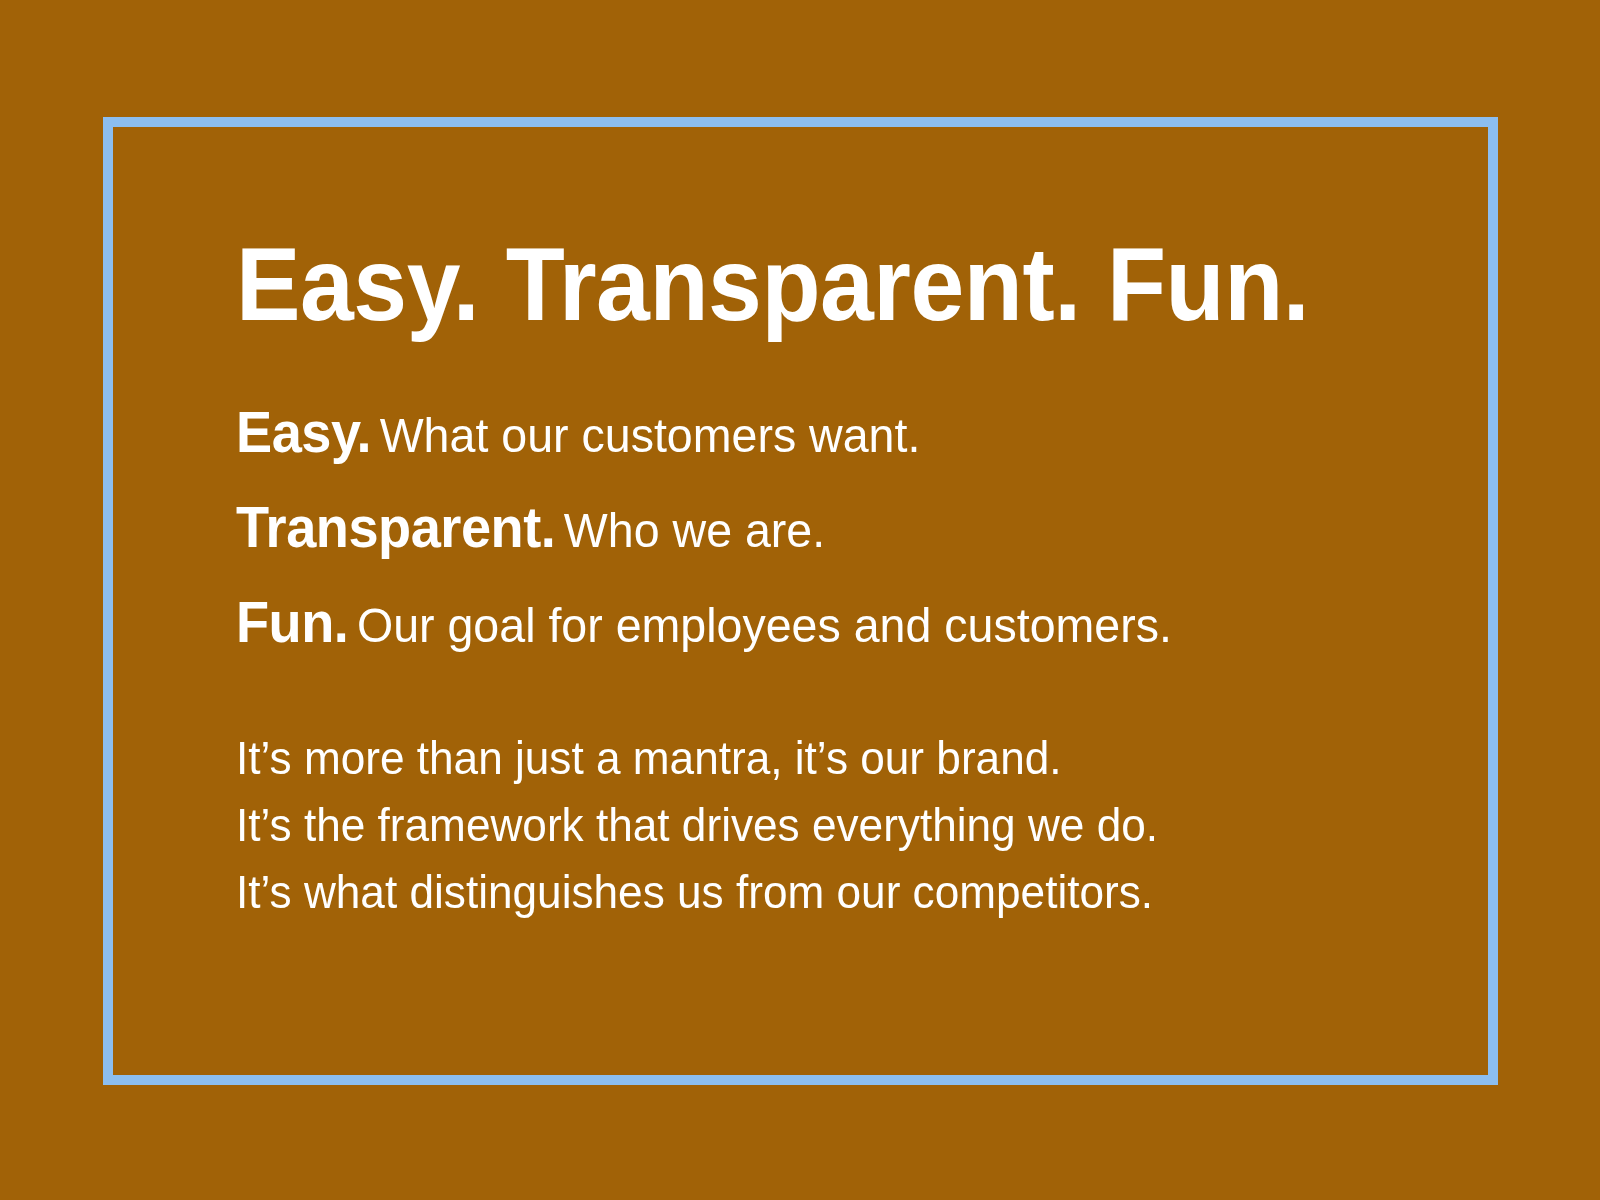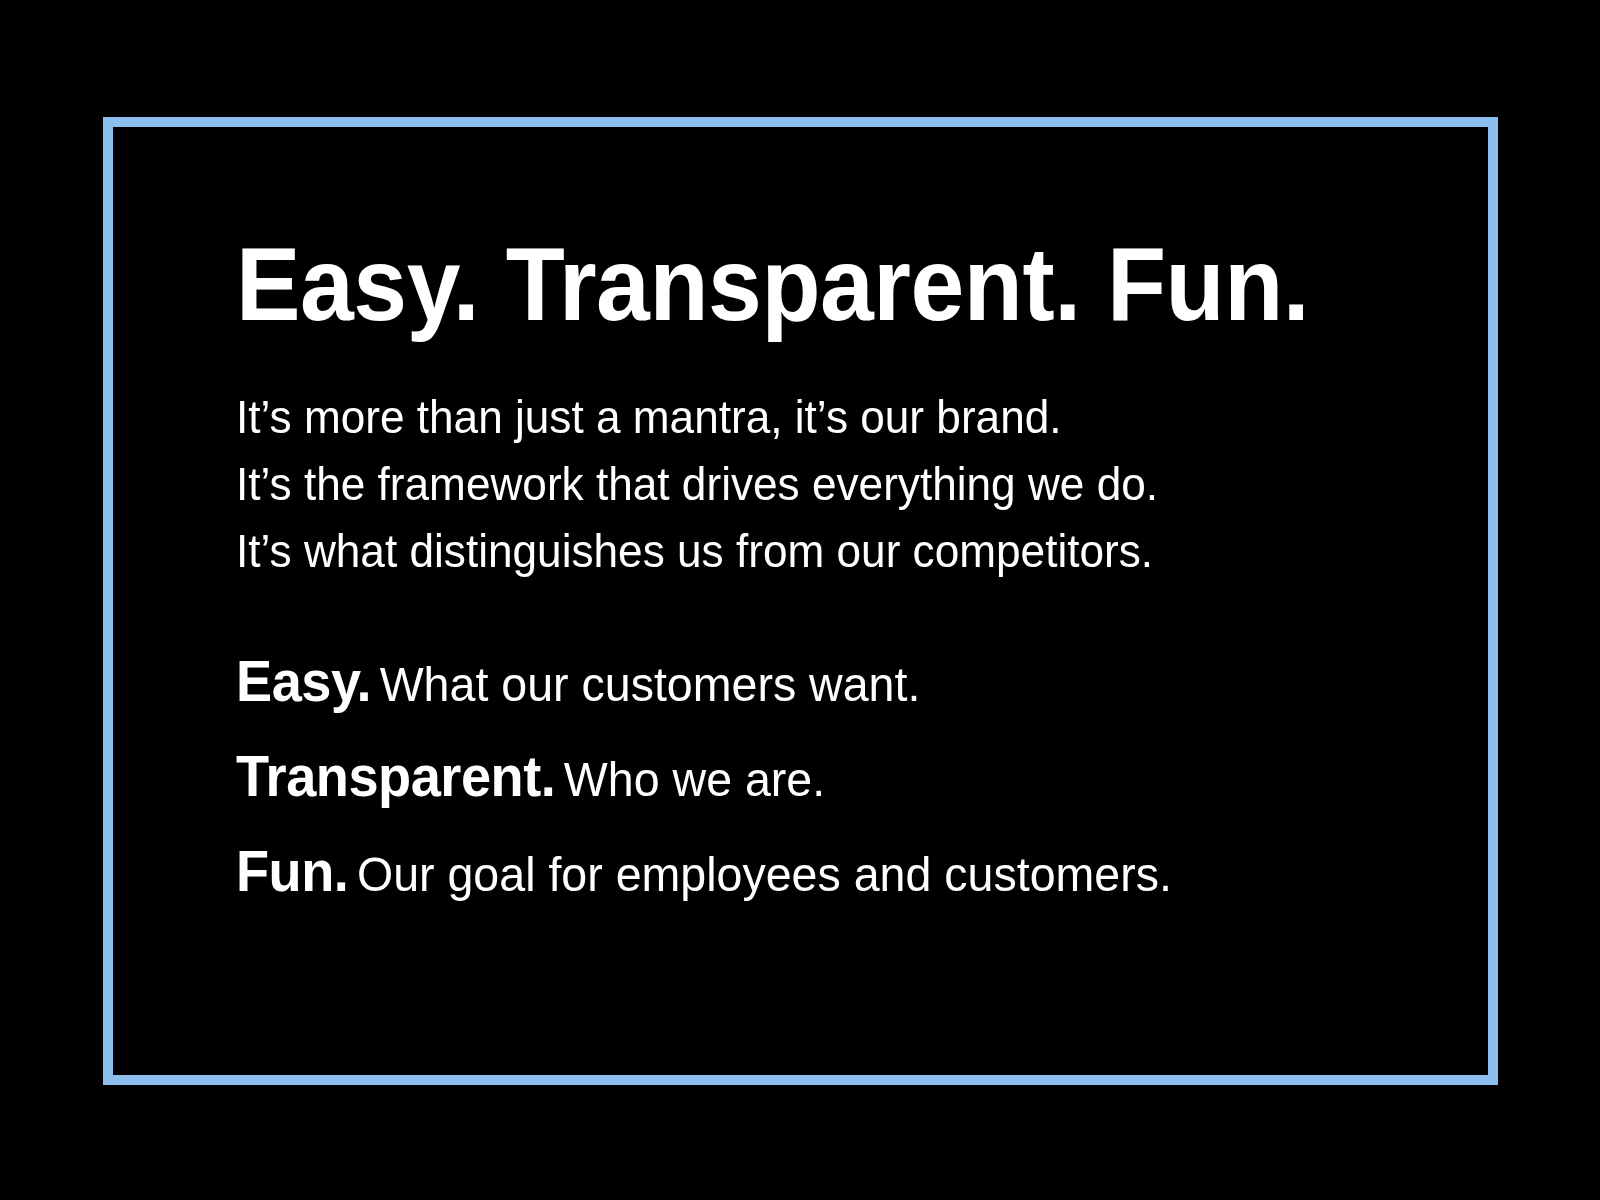--- a/index.html
+++ b/index.html
@@ -11,21 +11,21 @@
     width: 1600px;
     height: 1200px;
     overflow: hidden;
     font-family: "Liberation Sans", "DejaVu Sans", sans-serif;
   }
 
   #slide {
     position: relative;
     width: 1600px;
     height: 1200px;
-    background: #000000;
+    background: #a16207;
     box-sizing: border-box;
   }
 
   
   #frame {
     position: absolute;
     left: 103px;
     top: 117px;
     width: 1395px;
     height: 968px;
@@ -98,36 +98,36 @@
 <body>
 
 <div id="slide">
 
   <div id="frame"></div>
 
   <div id="content">
 
     <h1 id="headline">Easy. Transparent. Fun.</h1>
 
-    <div id="intro">
-      <div class="line">It’s more than just a mantra, it’s our brand.</div>
-      <div class="line">It’s the framework that drives everything we do.</div>
-      <div class="line">It’s what distinguishes us from our competitors.</div>
-    </div>
-
     <div id="pillars">
 
       <div class="pillar-line">
         <span class="pillar-term">Easy.</span><span class="pillar-desc">What our customers want.</span>
       </div>
 
       <div class="pillar-line">
         <span class="pillar-term">Transparent.</span><span class="pillar-desc">Who we are.</span>
       </div>
 
       <div class="pillar-line">
         <span class="pillar-term">Fun.</span><span class="pillar-desc">Our goal for employees and customers.</span>
       </div>
 
     </div>
 
+    <div id="intro">
+      <div class="line">It’s more than just a mantra, it’s our brand.</div>
+      <div class="line">It’s the framework that drives everything we do.</div>
+      <div class="line">It’s what distinguishes us from our competitors.</div>
+    </div>
+
   </div>
 </div>
 
 </body></html>

